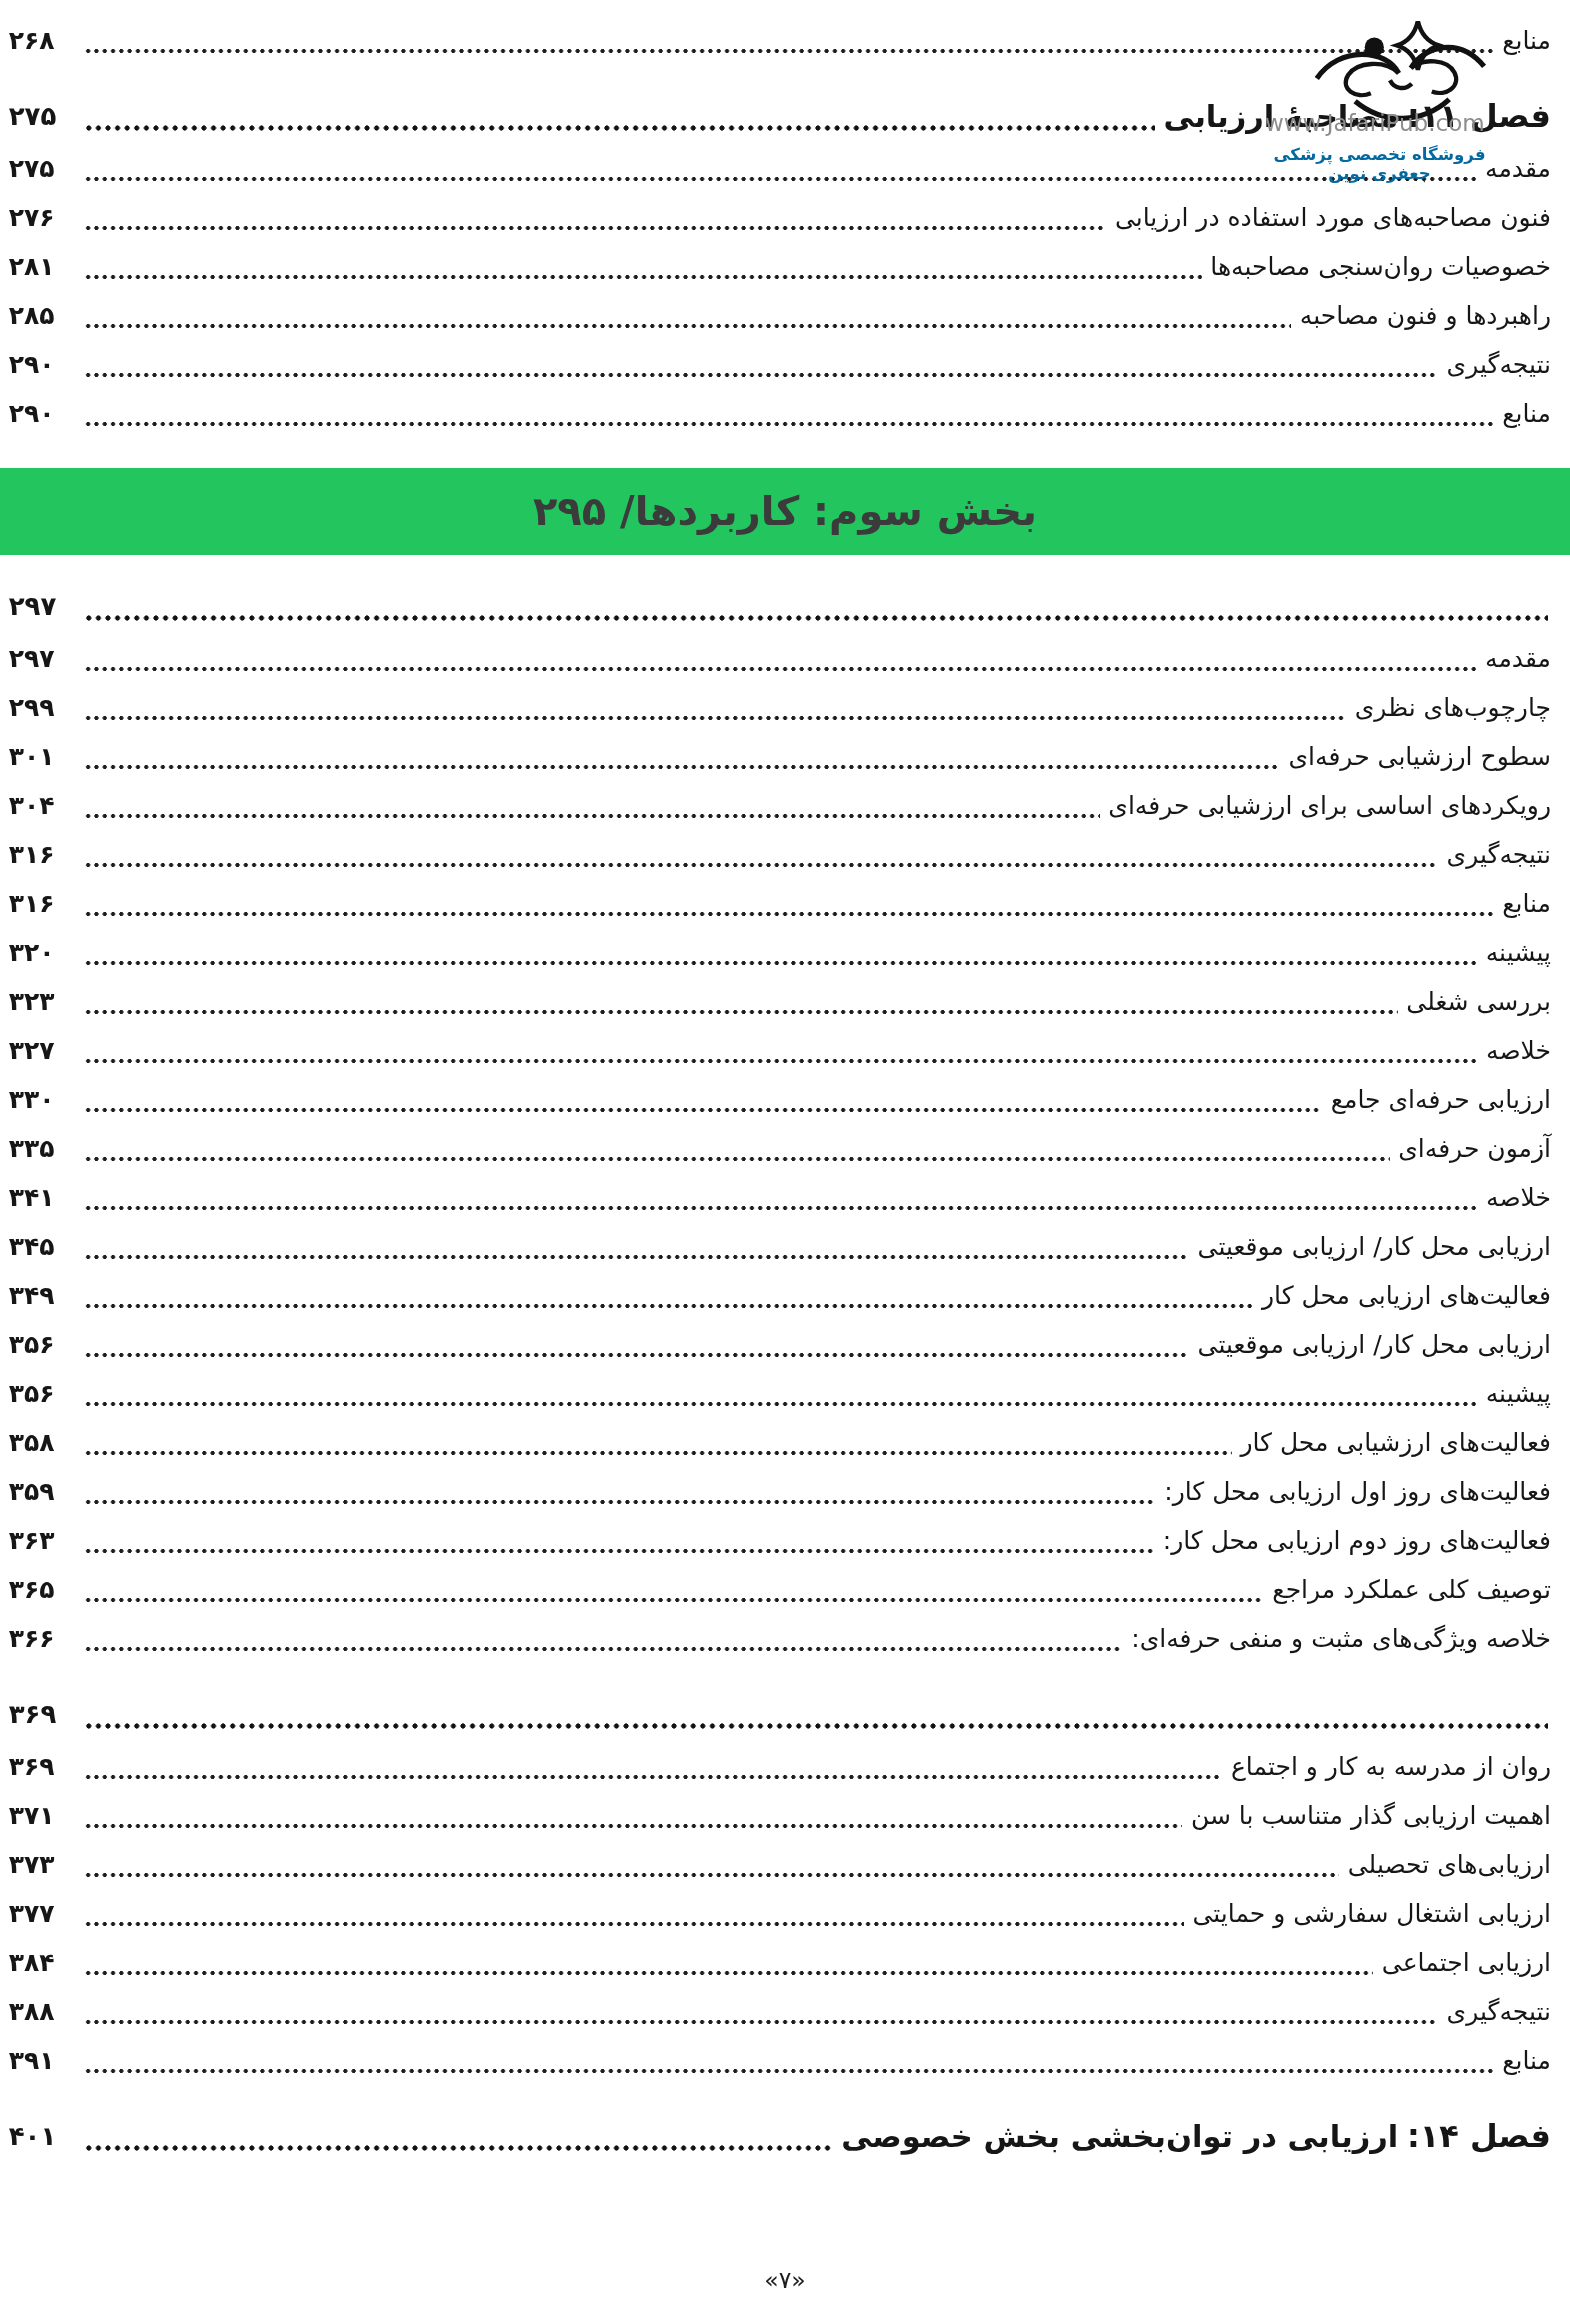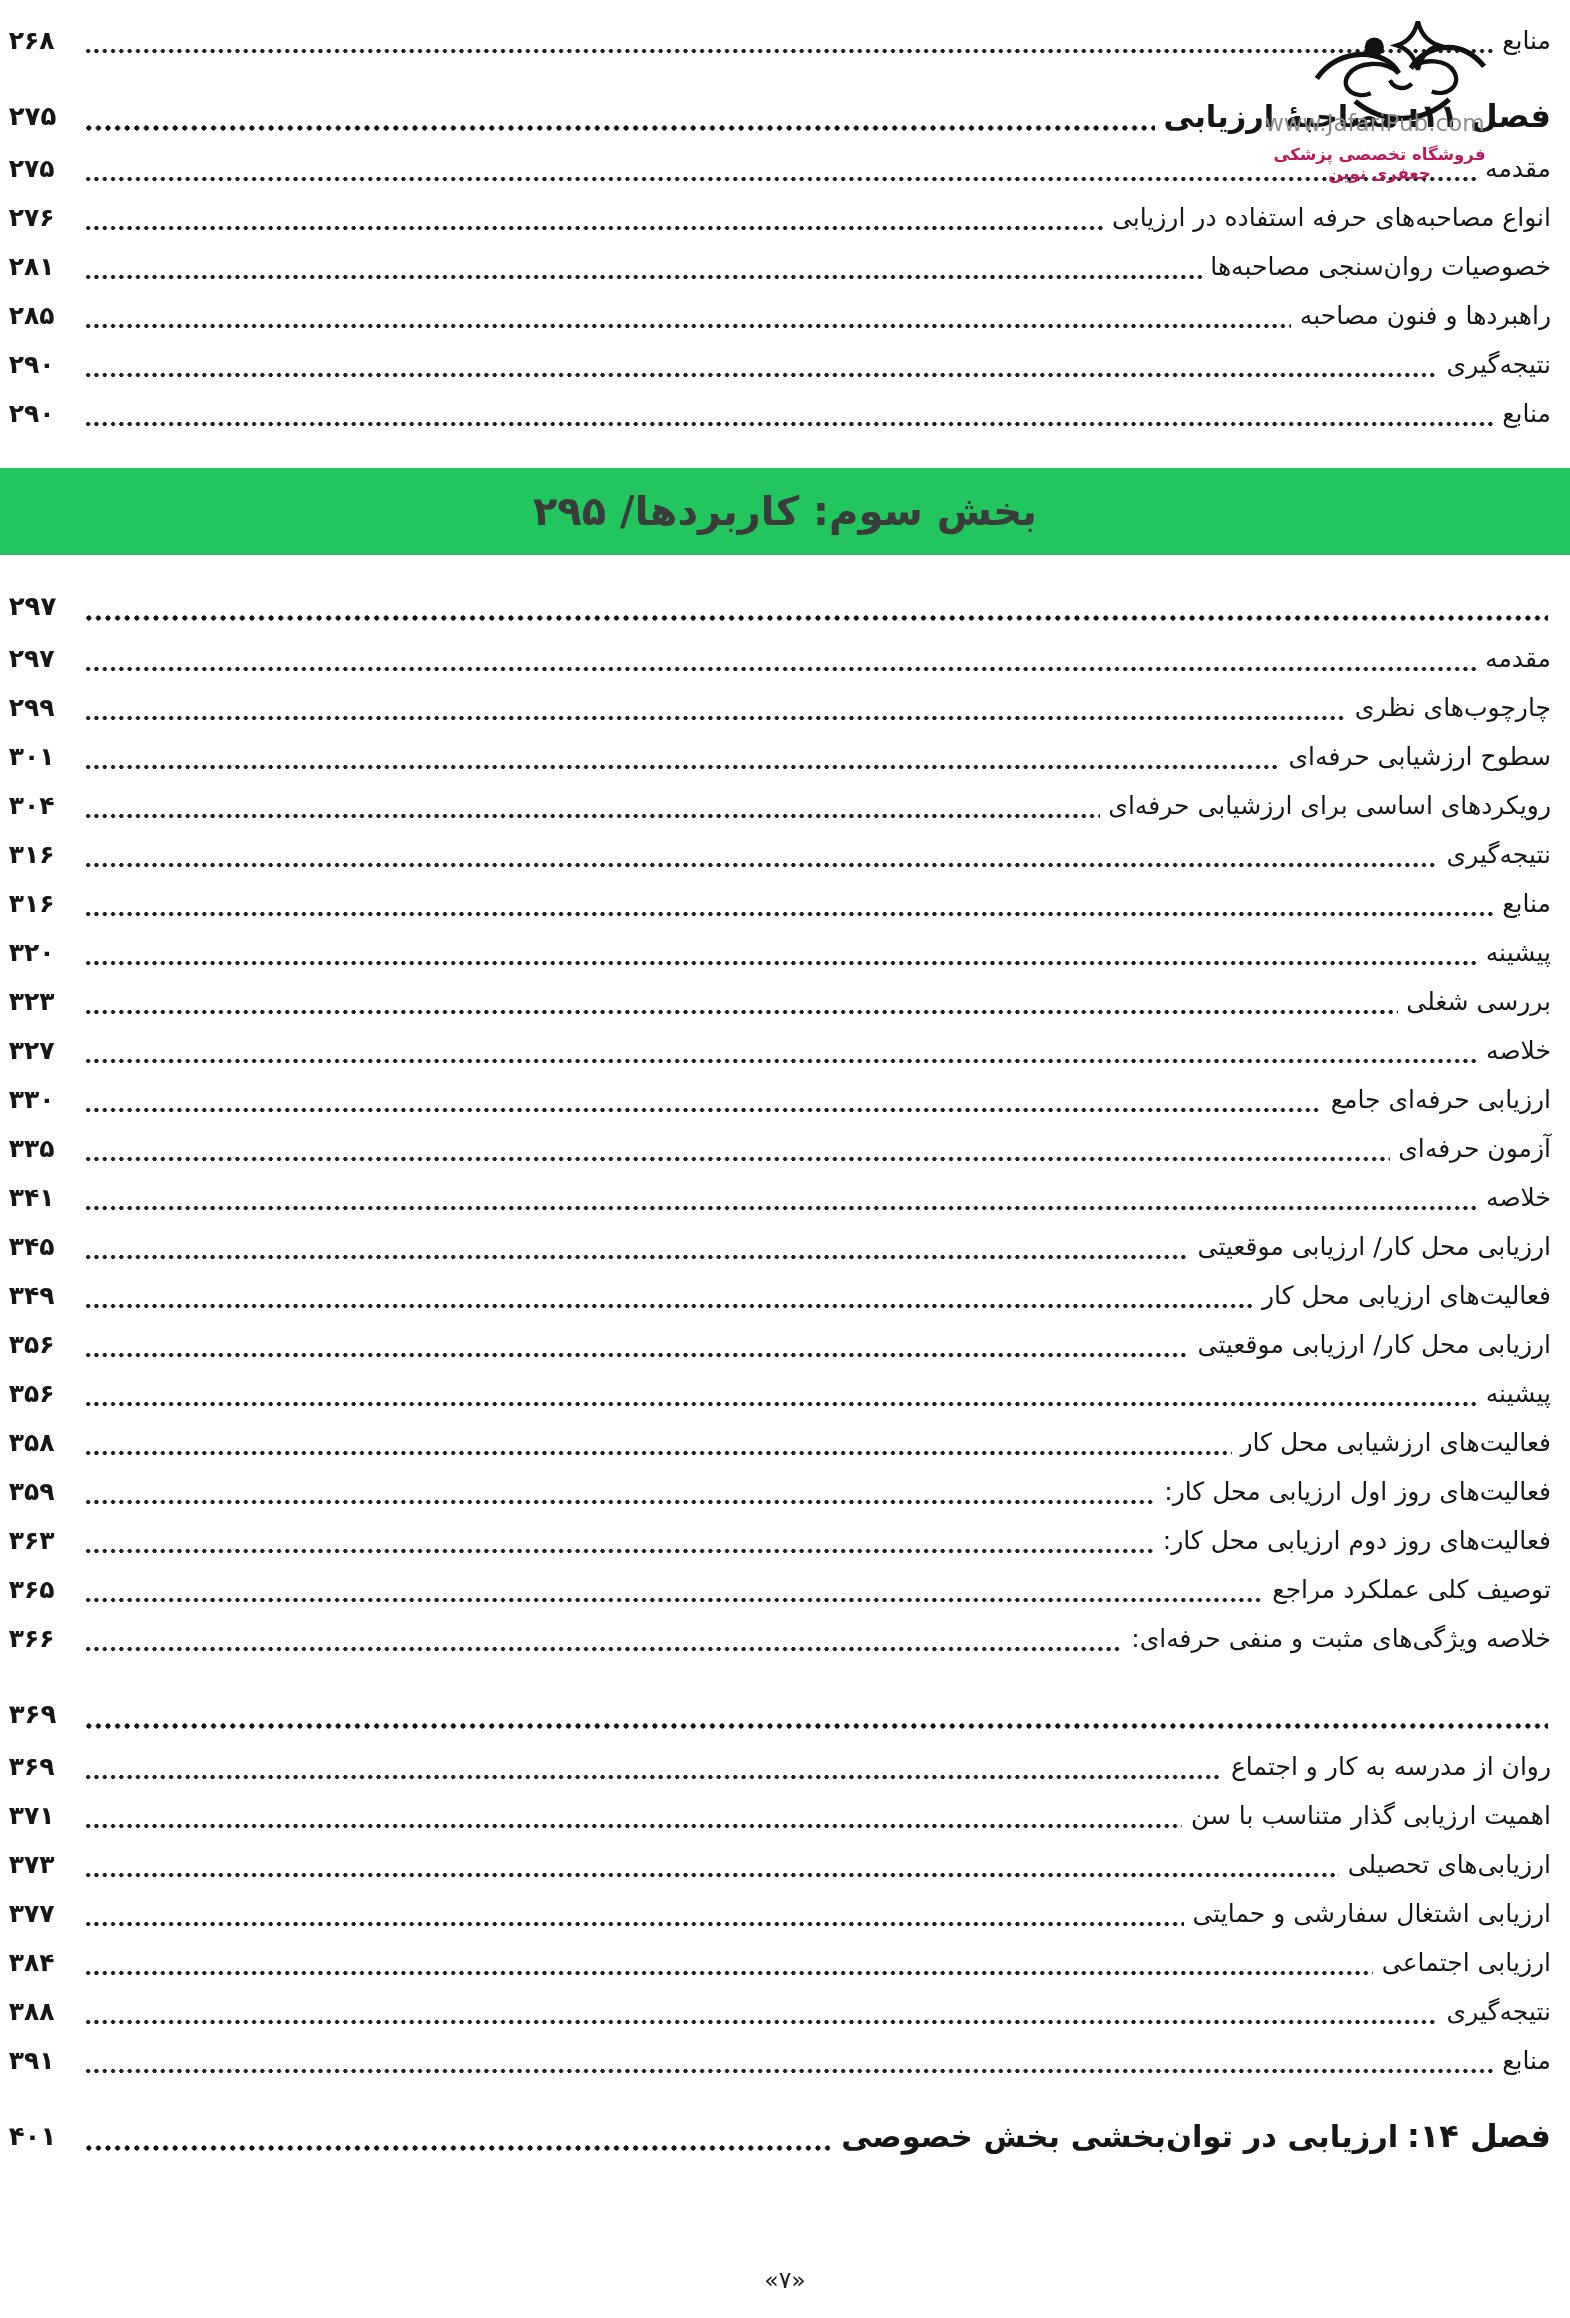--- a/index.html
+++ b/index.html
@@ -35,21 +35,21 @@
   }
   
   .wm{position:absolute;pointer-events:none;}
   .wm-logo{left:1306px;top:21px;width:188px;height:115px;}
   .wm-url{
     left:1265px;top:110px;width:197px;text-align:center;direction:ltr;
     font-size:23px;color:#8d8d8d;font-weight:500;
   }
   .wm-shop{
     left:1272px;top:145px;width:215px;text-align:center;direction:rtl;
-    font-size:16.6px;color:#be185d;font-weight:600;
+    font-size:16.6px;color:#0369a1;font-weight:600;
   }
 </style>
 </head>
 <body>
 
 <div class="page-root">
 
   <div class="toc" id="toc-list">
       <div class="row entry">
     <span class="title title-text">منابع</span>
@@ -60,21 +60,21 @@
     <span class="title"><b class="label">فصل ۱۱:</b><span class="title-text">مصاحبهٔ ارزیابی</span></span>
     <span class="leader"></span>
     <span class="page">۲۷۵</span>
   </div>
       <div class="row entry">
     <span class="title title-text">مقدمه</span>
     <span class="leader"></span>
     <span class="page">۲۷۵</span>
   </div>
       <div class="row entry">
-    <span class="title title-text">انواع مصاحبه‌های حرفه استفاده در ارزیابی</span>
+    <span class="title title-text">فنون مصاحبه‌های مورد استفاده در ارزیابی</span>
     <span class="leader"></span>
     <span class="page">۲۷۶</span>
   </div>
       <div class="row entry">
     <span class="title title-text">خصوصیات روان‌سنجی مصاحبه‌ها</span>
     <span class="leader"></span>
     <span class="page">۲۸۱</span>
   </div>
       <div class="row entry">
     <span class="title title-text">راهبردها و فنون مصاحبه</span>

